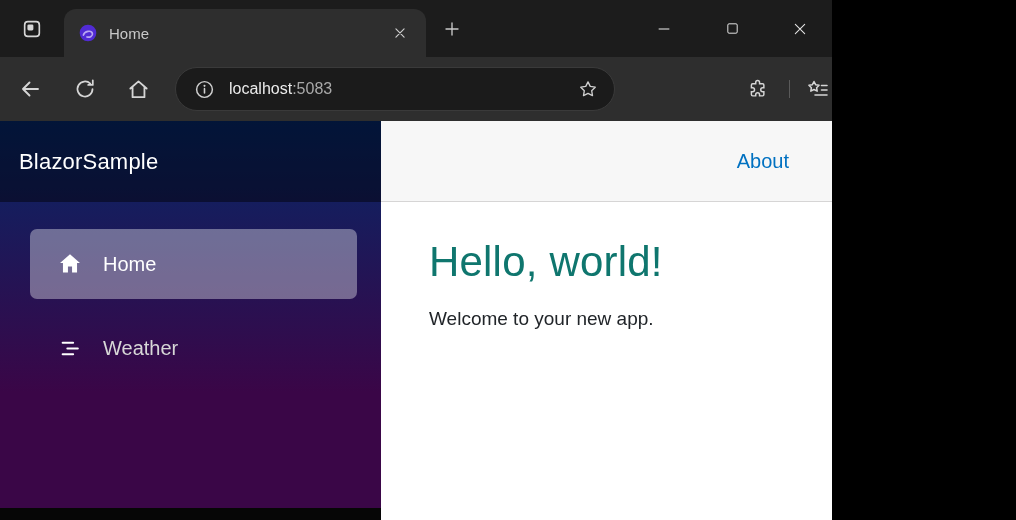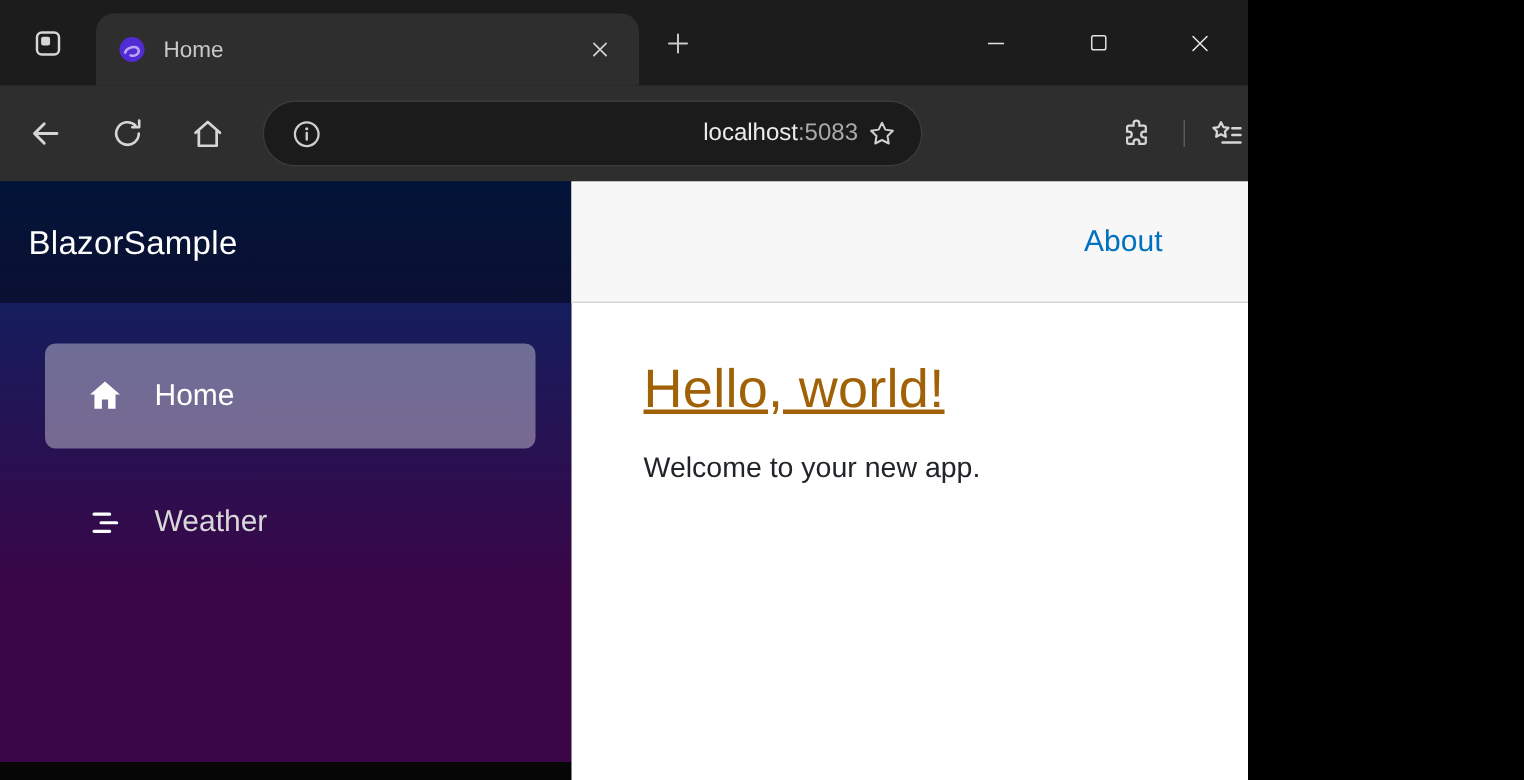--- a/index.html
+++ b/index.html
@@ -18,43 +18,43 @@
   .tab-title { color:#c9c9c9; font-size:15px; margin-left:11px; flex:1; text-align:left; }
   .tab-close { width:28px; height:28px; border-radius:6px; display:flex; align-items:center; justify-content:center; }
   .new-tab { position:absolute; left:436px; top:13px; width:32px; height:32px; border-radius:6px; display:flex; align-items:center; justify-content:center; }
   .win-controls { position:absolute; right:8px; top:0; height:57px; display:flex; align-items:center; gap:20px; }
   .win-controls button { width:48px; height:40px; display:flex; align-items:center; justify-content:center; }
 
   
   .toolbar { position:absolute; top:57px; left:0; right:0; height:64px; background:#2e2e2e; }
   .tb-btn { position:absolute; top:14px; width:36px; height:36px; border-radius:8px; display:flex; align-items:center; justify-content:center; }
   .addressbar { position:absolute; left:175px; top:10px; width:440px; height:44px; border-radius:22px; background:#1b1b1b; border:1px solid #3a3a3a; display:flex; align-items:center; padding:0 10px 0 12px; }
-  .url { font-size:16px; margin-left:9px; flex:1; text-align:right; white-space:nowrap; }
+  .url { font-size:16px; margin-left:9px; flex:1; text-align:left; white-space:nowrap; }
   .url .host { color:#ececec; }
   .url .port { color:#a9a9a9; }
   .round-btn { width:32px; height:32px; border-radius:16px; display:flex; align-items:center; justify-content:center; }
   .tb-divider { position:absolute; left:789px; top:23px; width:1px; height:18px; background:#5a5a5a; }
 
   
   .page { position:absolute; top:121px; left:0; right:0; bottom:0; background:#060606; }
   .sidebar { position:absolute; left:0; top:0; width:381px; height:calc(100% - 12px);
     background:linear-gradient(180deg,#052767 0%, #3a0647 70%); }
   .brand-row { height:81px; background:rgba(0,0,0,0.45); display:flex; align-items:center; padding-left:19px; }
   .brand { color:#ffffff; font-size:22px; letter-spacing:0.2px; }
   .nav { padding-top:27px; }
   .nav-row { height:70px; margin:0 24px 14px 30px; border-radius:7px; display:flex; align-items:center; padding-left:27px; color:#d7d7d7; }
   .nav-row.active { background:rgba(255,255,255,0.37); color:#ffffff; }
   .nav-icon { width:26px; height:26px; display:flex; align-items:center; justify-content:center; }
   .nav-label { font-size:20px; margin-left:20px; }
 
   .main { position:absolute; left:381px; top:0; right:0; bottom:0; background:#ffffff; }
-  .main-topbar { height:81px; background:#f7f7f7; border-bottom:1px solid #d6d5d5; display:flex; align-items:center; justify-content:flex-end; padding-right:57px; }
+  .main-topbar { height:81px; background:#f7f7f7; border-bottom:1px solid #d6d5d5; display:flex; align-items:center; justify-content:flex-end; padding-right:43px; }
   .about-link { color:#0071c1; font-size:20px; text-decoration:none; }
   .article { padding:36px 40px 0 48px; }
-  .article h1 { font-size:36px; font-weight:400; color:#a16207; letter-spacing:0.2px;text-decoration:underline; }
+  .article h1 { font-size:42px; font-weight:400; color:#0f766e; letter-spacing:0.2px; }
   .article p { font-size:19px; color:#212529; margin-top:22px; }
 
   svg { display:block; }
 </style>
 </head>
 <body>
 
 <div id="screen">
 
   <div class="tabbar">

